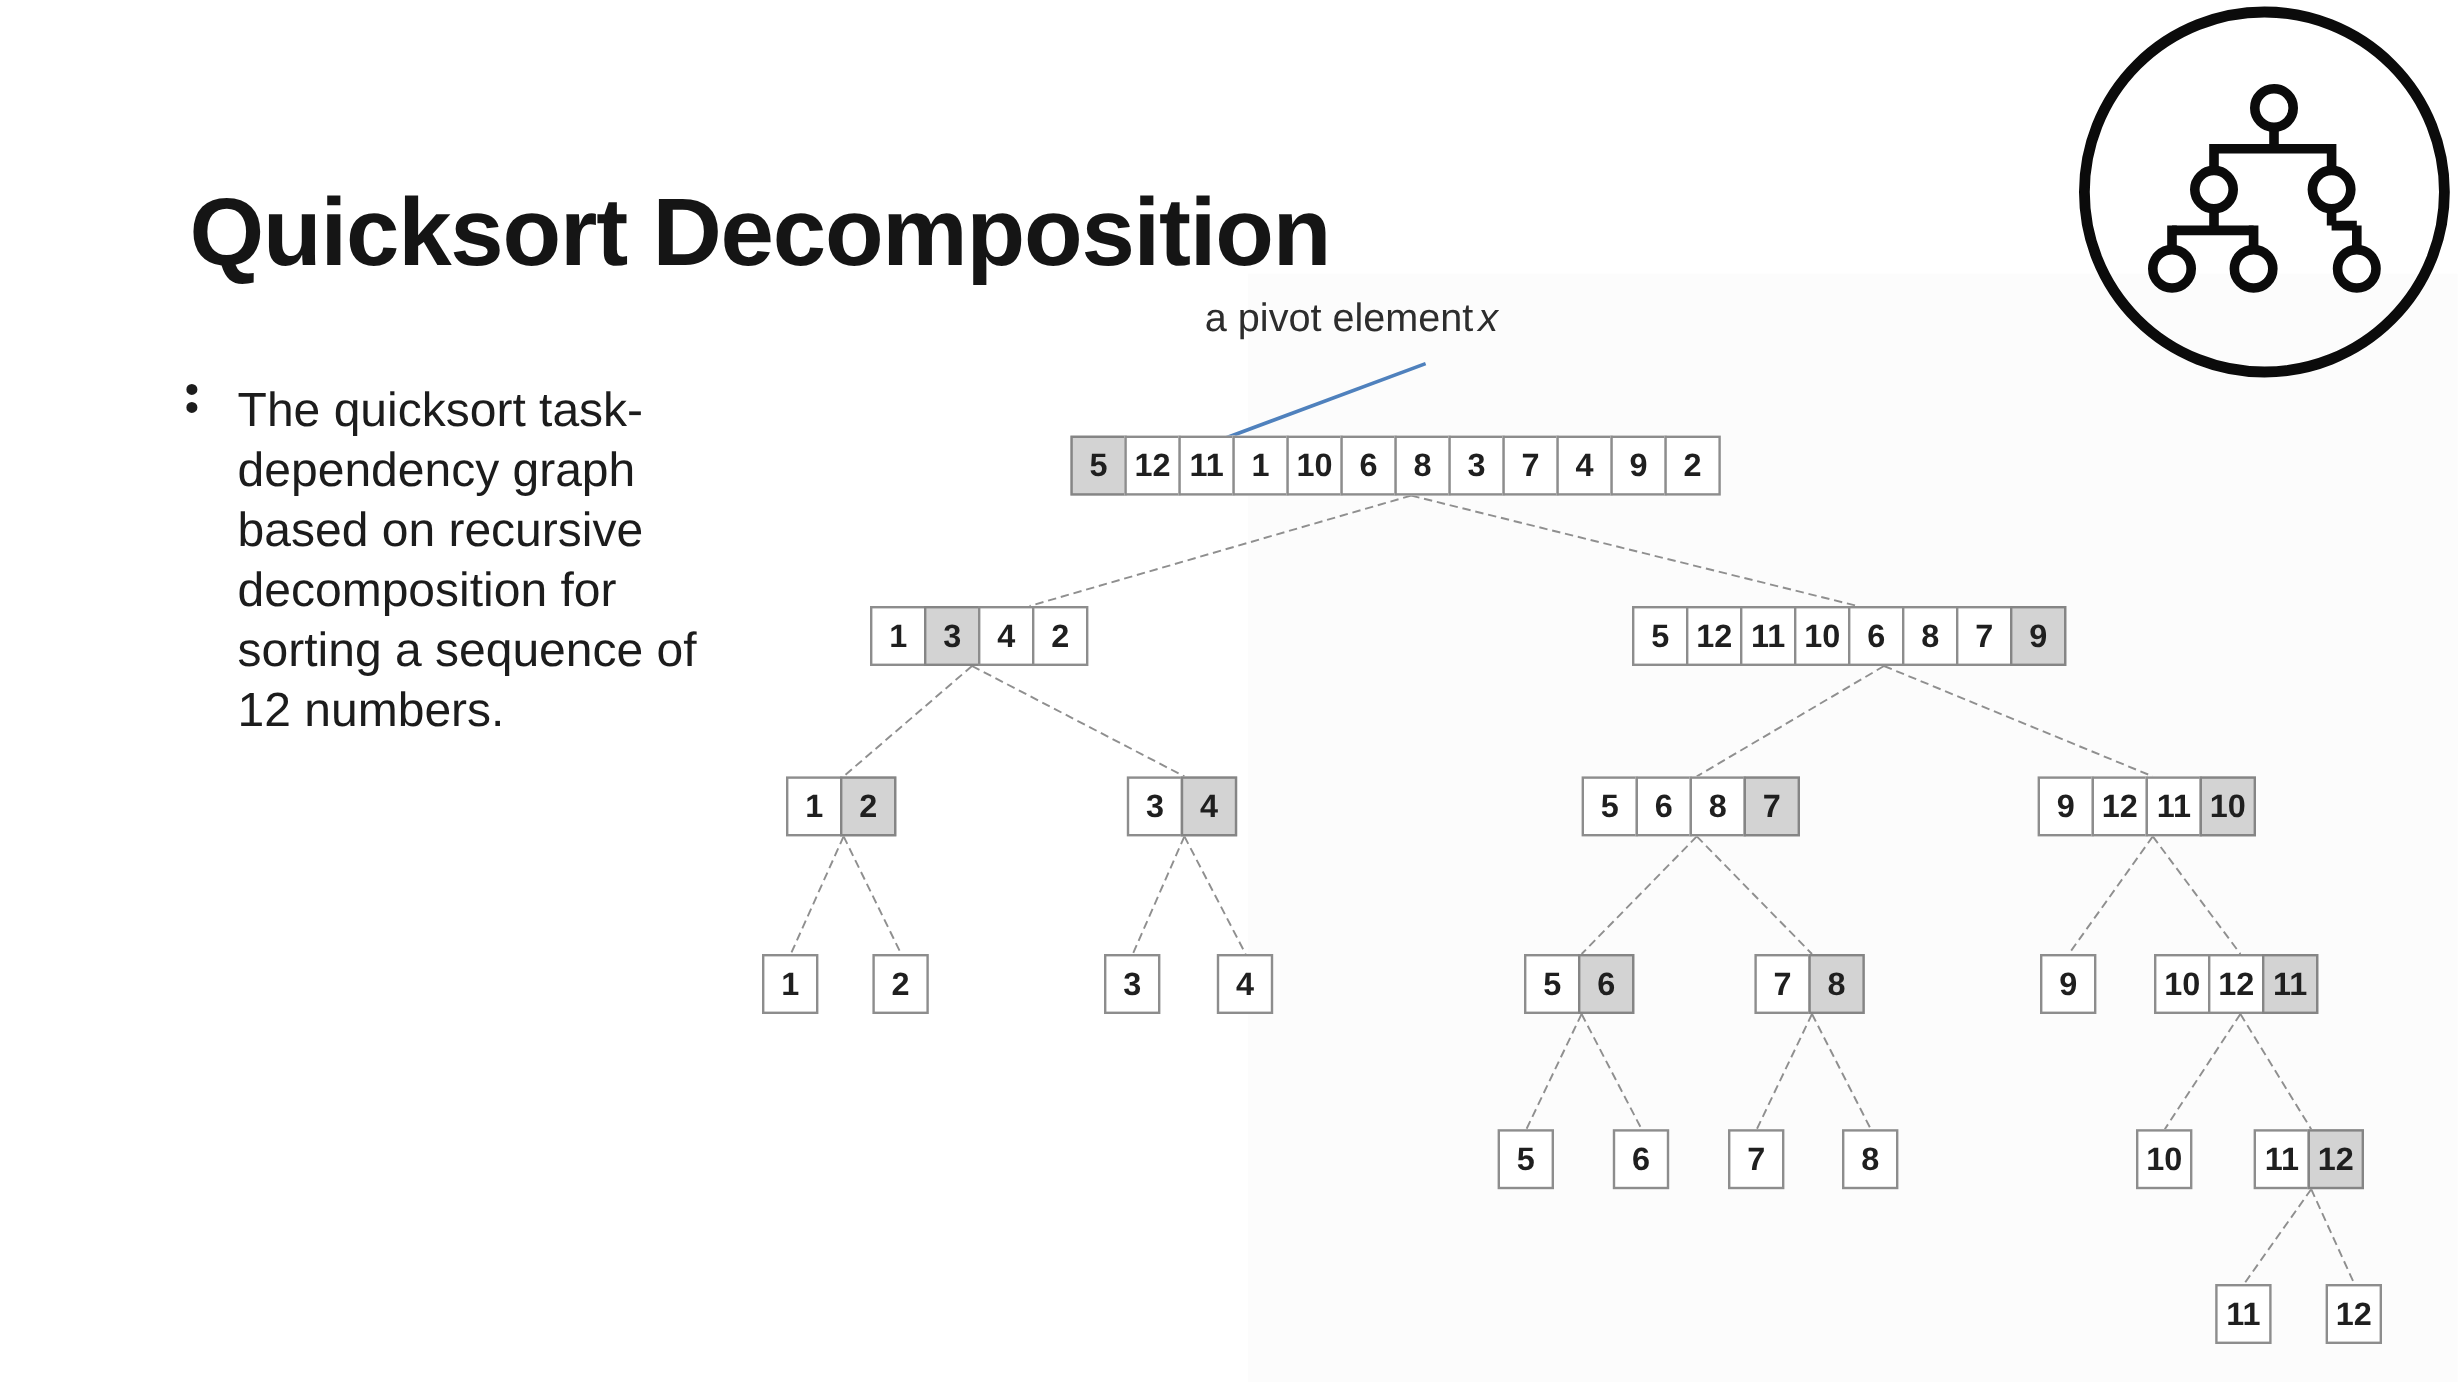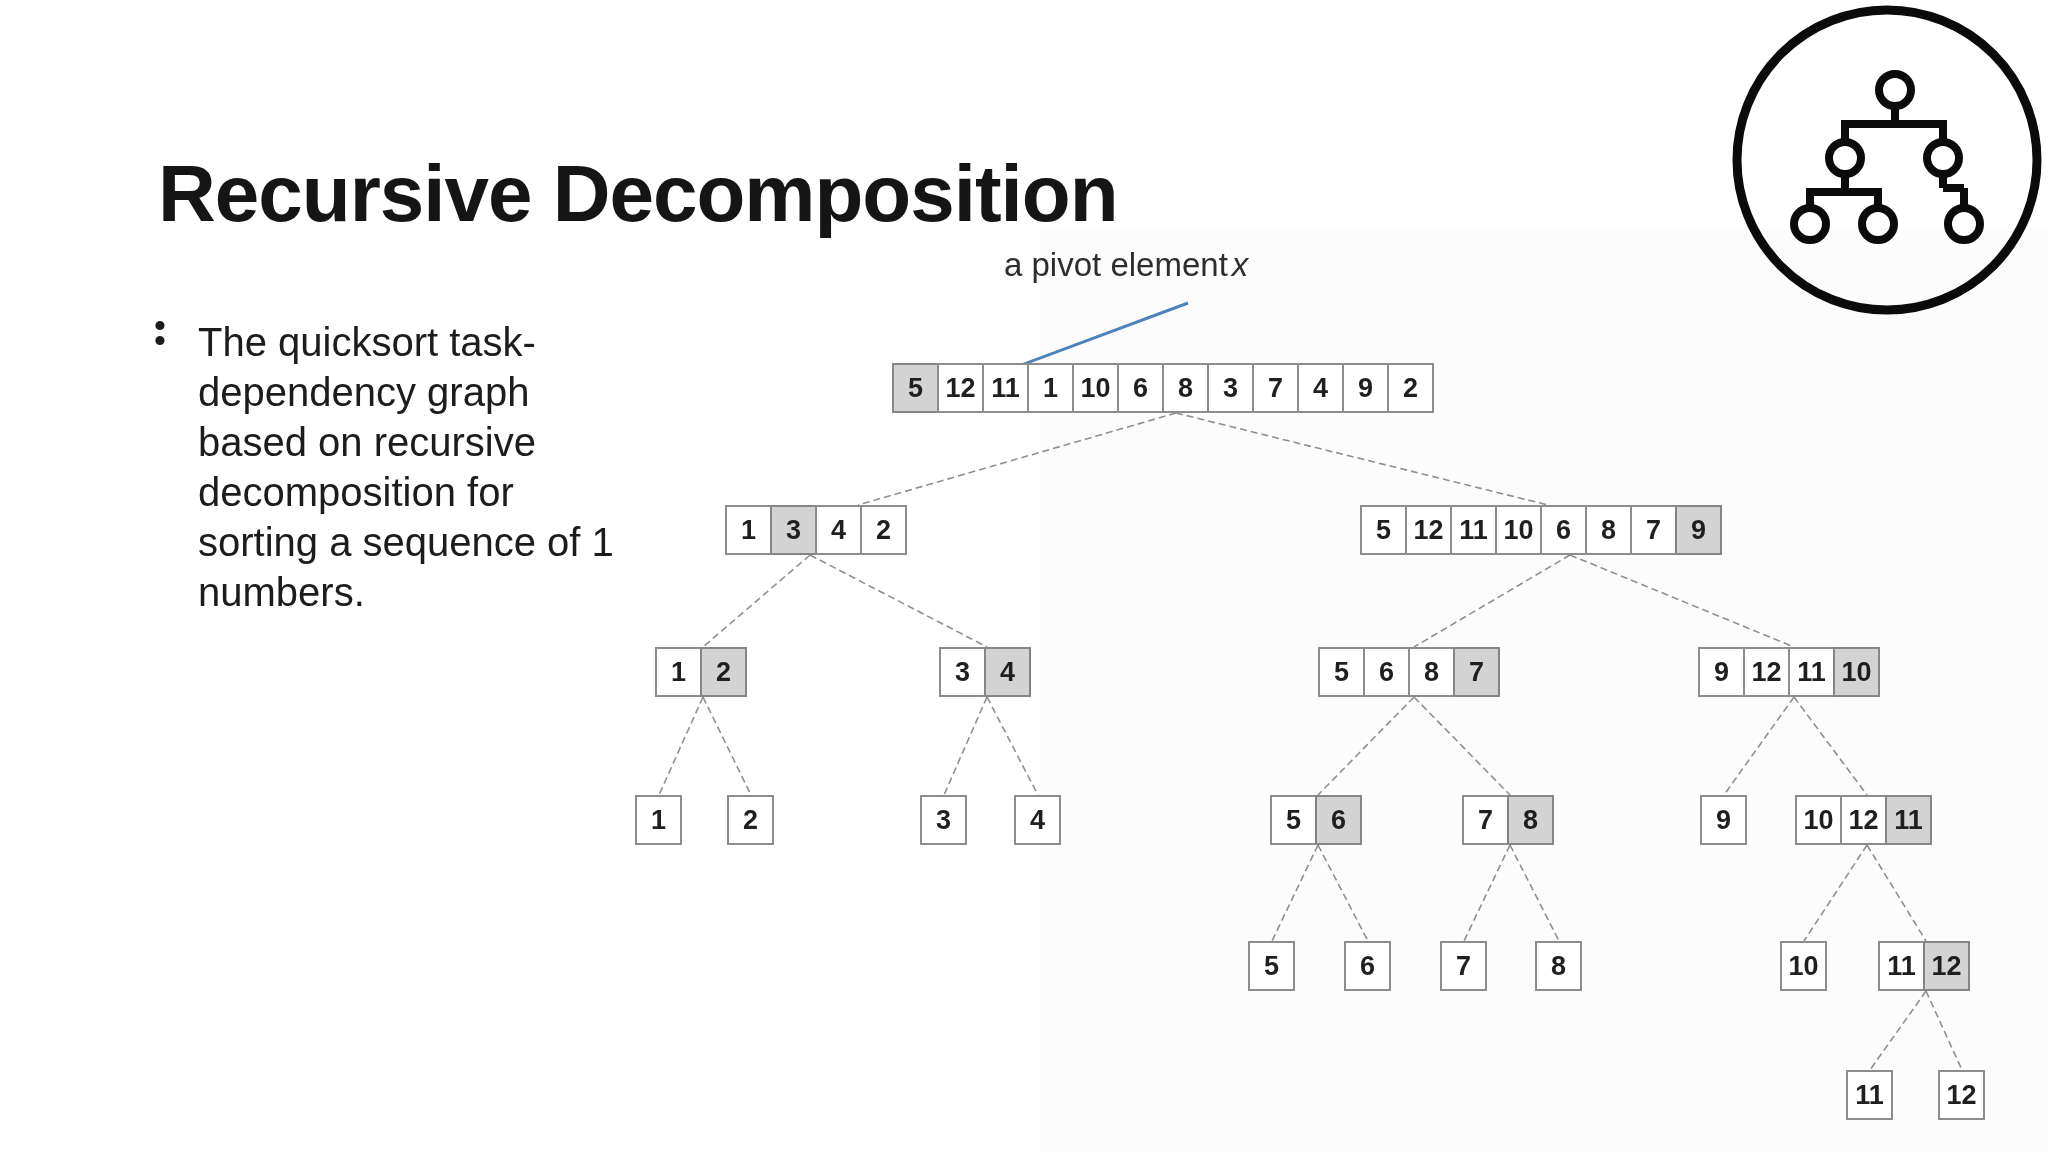--- a/index.html
+++ b/index.html
@@ -40,25 +40,25 @@
   }
   .array-cell:first-child{margin-left:0;}
   .array-cell.shaded{background:#d3d3d3;border-color:#858585;}
   .corner-icon{position:absolute;left:1730px;top:2px;width:316px;height:316px;}
 </style>
 </head>
 <body>
 
 <div class="right-panel"></div>
 
-<div class="slide-title">Recursive Decomposition</div>
+<div class="slide-title">Quicksort Decomposition</div>
 
 <ul class="bullets" style="list-style:none;margin:0;padding:0;">
     <li class="bullet-item"><span class="bullet-dot">•</span></li>
-    <li class="bullet-item"><span class="bullet-dot">•</span><span>The quicksort task-dependency graph based on recursive decomposition for sorting a sequence of 1 numbers.</span></li>
+    <li class="bullet-item"><span class="bullet-dot">•</span><span>The quicksort task-dependency graph based on recursive decomposition for sorting a sequence of 12 numbers.</span></li>
   </ul>
 
 <div class="pivot-label"><span>a pivot element</span><span class="var">x</span></div>
 
 <svg class="diagram-lines" viewBox="0 0 2048 1152">
   <defs>
     <marker id="bluehead" markerWidth="12" markerHeight="10" refX="9" refY="5" orient="auto">
       <path d="M0,0 L12,5 L0,10 z" fill="#4f81bd"></path>
     </marker>
   </defs>

